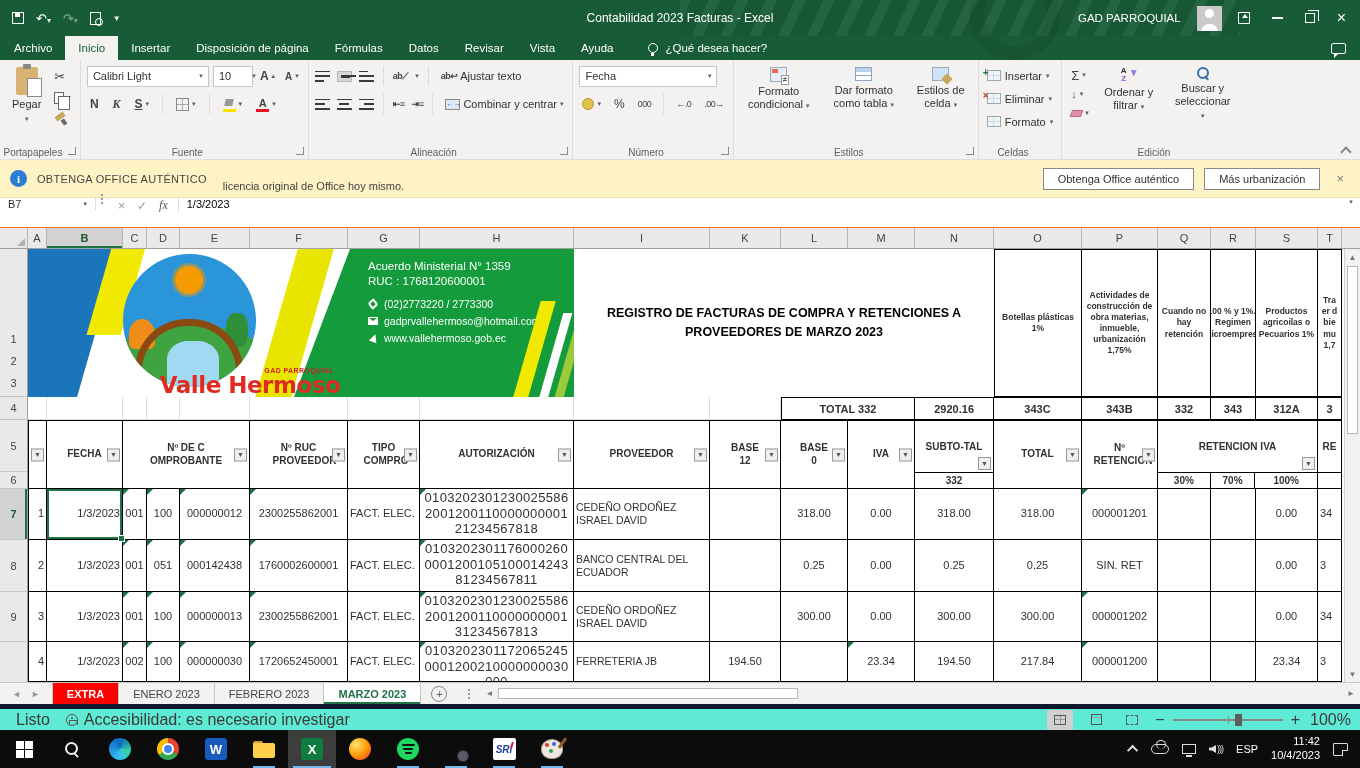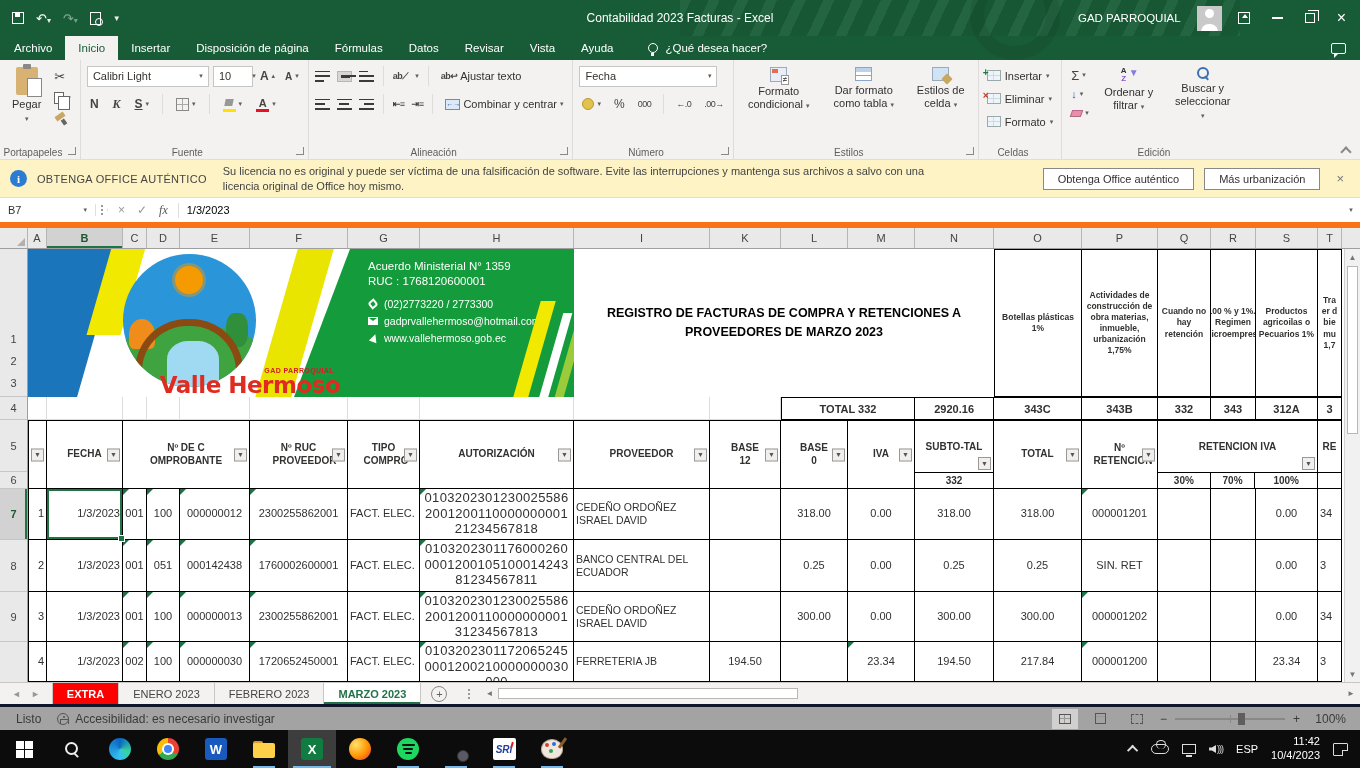--- a/index.html
+++ b/index.html
@@ -109,21 +109,21 @@
 
   
   .warnbar{height:38px;background:#fdf3c5;display:flex;align-items:center;padding:0 10px;gap:10px;border-bottom:1px solid #e8dfae}
   .ic-info{width:17px;height:17px;border-radius:50%;background:#2b7cd3;color:#fff;font-weight:bold;font-size:11px;display:flex;align-items:center;justify-content:center;flex:0 0 auto;font-family:"Liberation Serif",serif}
   .warn-title{font-size:11px;color:#444;letter-spacing:.3px;white-space:nowrap;margin-right:6px}
   .warn-msg{font-size:11px;color:#444;line-height:1.35;flex:1;min-width:0}
   .warn-btn{background:#fff;border:1px solid #8a8886;padding:4px 14px;font-size:11px;color:#323130;white-space:nowrap;cursor:default}
   .warn-x{color:#777;font-size:13px;padding:0 6px;cursor:default}
 
   
-  .fbar{height:30px;background:#fff;display:flex;align-items:center;border-bottom:6px solid #f97316}
+  .fbar{height:30px;background:#fff;display:flex;align-items:flex-start;border-bottom:1px solid #f97316}
   .namebox{width:96px;display:flex;align-items:center;padding:0 8px;border-right:1px solid #e1dfdd;font-size:11px;color:#323130}
   .namebox .dd{margin-left:auto}
   .fdots{width:12px;border-right:1px solid #e1dfdd;display:flex;align-items:center;justify-content:center}
   .fdots i{width:2px;height:2px;background:#999;box-shadow:0 4px 0 #999,0 -4px 0 #999}
   .fbtns{display:flex;align-items:center;gap:12px;padding:0 10px;border-right:1px solid #e1dfdd;color:#9a9896;font-size:12px}
   .fx{font-style:italic;color:#555;font-family:"Liberation Serif",serif}
   .finput{flex:1;display:flex;align-items:center;padding:0 8px;font-size:11px;color:#000}
   .fdd{width:18px;display:flex;align-items:center;justify-content:center;color:#777}
 
   
@@ -220,21 +220,21 @@
   .stab.active{background:#fff;color:#217346;font-weight:bold;box-shadow:inset 0 -2px 0 #217346}
   .plus{width:16px;height:16px;border:1px solid #8a8886;border-radius:50%;display:flex;align-items:center;justify-content:center;color:#605e5c;font-size:11px;margin:auto 10px;line-height:0}
   .hscroll{flex:1;display:flex;align-items:center;margin-left:8px}
   .hsplit{display:flex;align-items:center;margin-right:10px}
   .hsplit i{width:2px;height:2px;background:#999;box-shadow:0 4px 0 #999,0 -4px 0 #999;margin-left:3px}
   .harrow{width:18px;display:flex;align-items:center;justify-content:center;color:#777;font-size:8px}
   .htrack{flex:1;height:13px;display:flex;align-items:center}
   .hthumb{width:300px;height:11px;background:#fff;border:1px solid #b9b7b5}
 
   
-  .statusbar{height:26px;background:#a3a3a3;border-top:3px solid #0f172a;display:flex;align-items:center;font-size:12px;color:#3b3a39}
+  .statusbar{height:26px;background:#5eead4;border-top:5px solid #0f172a;display:flex;align-items:center;font-size:16px;color:#3b3a39}
   .st-mode{padding:0 16px}
   .st-acc{display:flex;align-items:center;gap:6px}
   .ic-acc{width:12px;height:12px;border:1px solid #555;border-radius:50%;position:relative}
   .ic-acc::before{content:"";position:absolute;left:4.5px;top:2px;width:2px;height:2px;border-radius:50%;background:#555}
   .ic-acc::after{content:"";position:absolute;left:2px;top:5px;width:7px;height:4px;border-top:1.5px solid #555;border-left:1.5px solid #555;border-right:1.5px solid #555}
   .st-right{margin-left:auto;display:flex;align-items:center;gap:10px;padding-right:14px}
   .vbtn{width:26px;height:20px;display:flex;align-items:center;justify-content:center}
   .vbtn.on{background:#d2d0ce}
   .ic-vnorm{width:12px;height:10px;border:1px solid #555;background:linear-gradient(#999,#999) 50% 0/1px 100% no-repeat,linear-gradient(#999,#999) 0 50%/100% 1px no-repeat}
   .ic-vlay{width:11px;height:11px;border:1px solid #555;background:linear-gradient(#999,#999) 0 2px/100% 1px no-repeat}
@@ -564,21 +564,21 @@
     <div class="glabel" style="right:0">Edición</div>
   </div>
 
   <div class="rib-collapse"></div>
 </div>
 
 <div class="warnbar">
   <span class="ic-info">i</span>
   <span class="warn-title">OBTENGA OFFICE AUTÉNTICO</span>
   <span class="warn-msg">
-    <span>Su licencia no es original y puede ser víctima de una falsificación de software. Evite las interrupciones y mantenga sus archivos a salvo con una</span><br><span>licencia original de Office hoy mismo.</span>
+    <br><span>licencia original de Office hoy mismo.</span>
   </span>
   <button class="warn-btn">Obtenga Office auténtico</button>
   <button class="warn-btn">Más urbanización</button>
   <span class="warn-x">×</span>
 </div>
 
 <div class="fbar">
   <div class="namebox">
       <span>B7</span>
       <span class="dd">▾</span>

